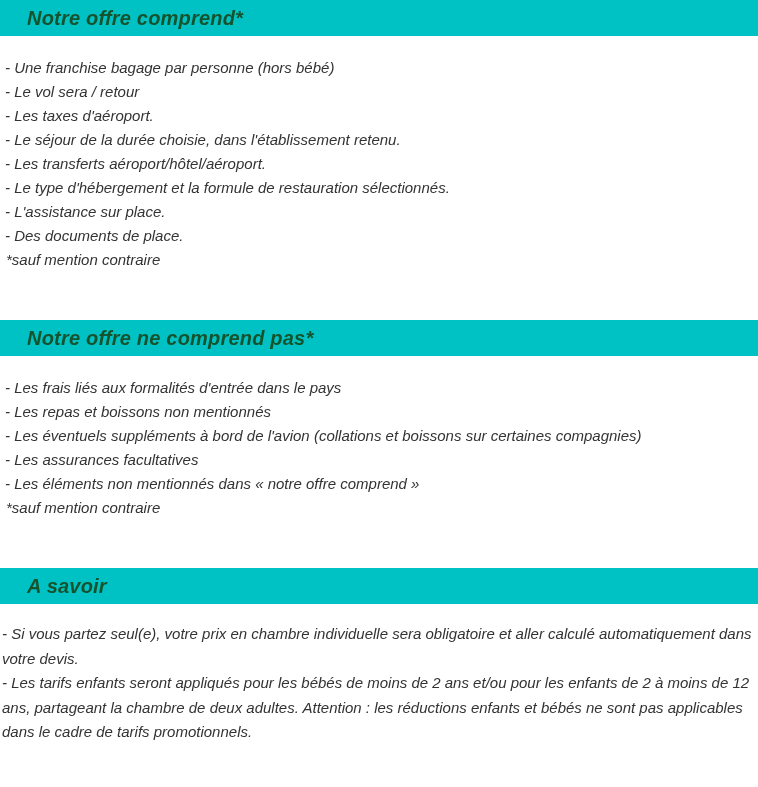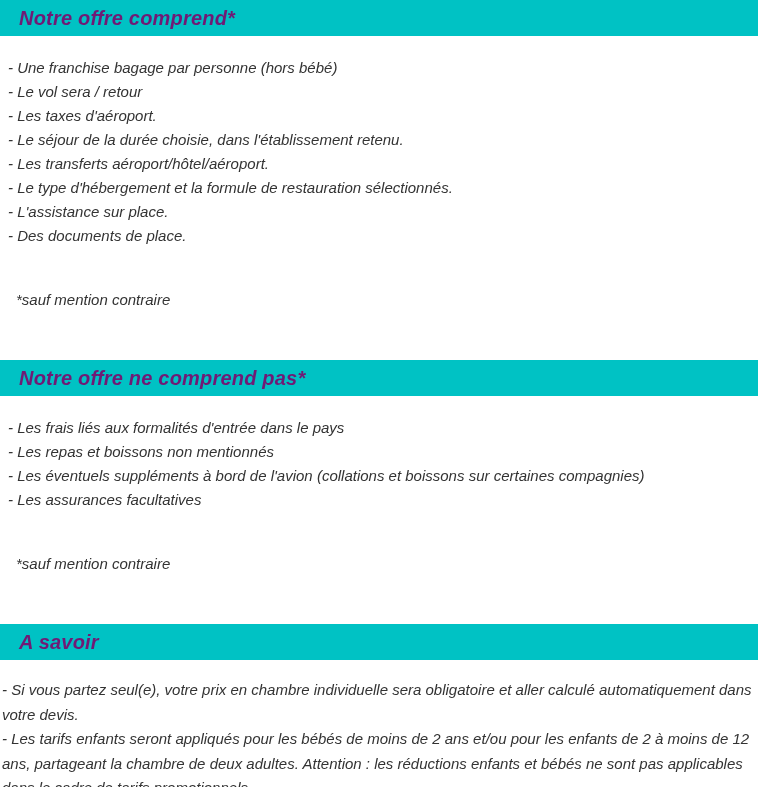--- a/index.html
+++ b/index.html
@@ -25,40 +25,39 @@
   }
   .bar {
     background: #00c2c4;
     height: 36px;
     display: flex;
     align-items: center;
     padding: 0 14px;
     box-sizing: border-box;
   }
   .bar-title {
-    margin: 5px;
-    color: #701a75;
+    margin: 13px;
+    color: #14532d;
     font-size: 20px;
     font-weight: 700;
     font-style: italic;
     letter-spacing: 0.2px;
     white-space: nowrap;
   }
   .list {
     padding: 20px 8px 0 0;
     font-style: italic;
     font-size: 15px;
     line-height: 24px;
   }
   .item {
-    margin-left: 8px;
+    padding-left: 5px;
   }
   .footnote {
-    padding-left: 16px;
-    margin-top: 40px;
+    padding-left: 6px;
   }
   .paragraphs {
     padding: 18px 6px 0 2px;
     font-style: italic;
     font-size: 15px;
     line-height: 24.5px;
   }
   .para {
     margin: 0;
   }
@@ -87,20 +86,21 @@
 
   <section class="block">
     <header class="bar">
       <h2 class="bar-title">Notre offre ne comprend pas*</h2>
     </header>
     <div class="list">
       <div class="item">- Les frais liés aux formalités d'entrée dans le pays</div>
       <div class="item">- Les repas et boissons non mentionnés</div>
       <div class="item">- Les éventuels suppléments à bord de l'avion (collations et boissons sur certaines compagnies)</div>
       <div class="item">- Les assurances facultatives</div>
+      <div class="item">- Les éléments non mentionnés dans « notre offre comprend »</div>
       <div class="footnote">*sauf mention contraire</div>
     </div>
   </section>
 
   <section class="block">
     <header class="bar">
       <h2 class="bar-title">A savoir</h2>
     </header>
     <div class="paragraphs">
       <p class="para">- Si vous partez seul(e), votre prix en chambre individuelle sera obligatoire et aller calculé automatiquement dans votre devis.</p>

